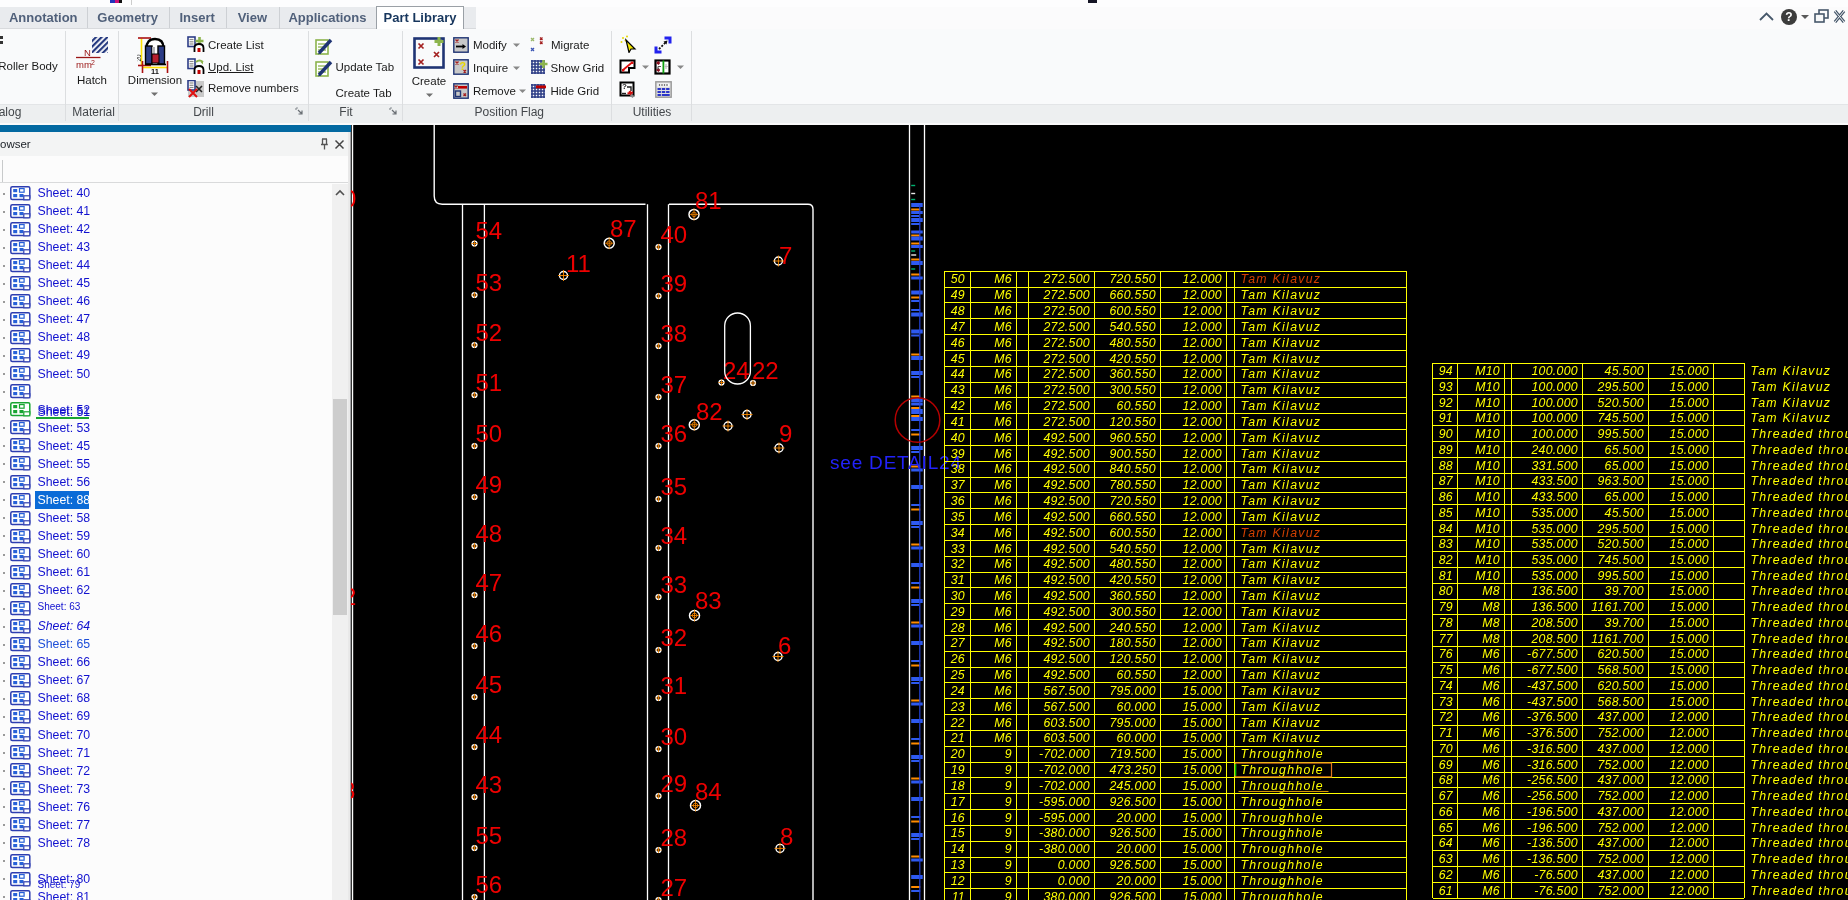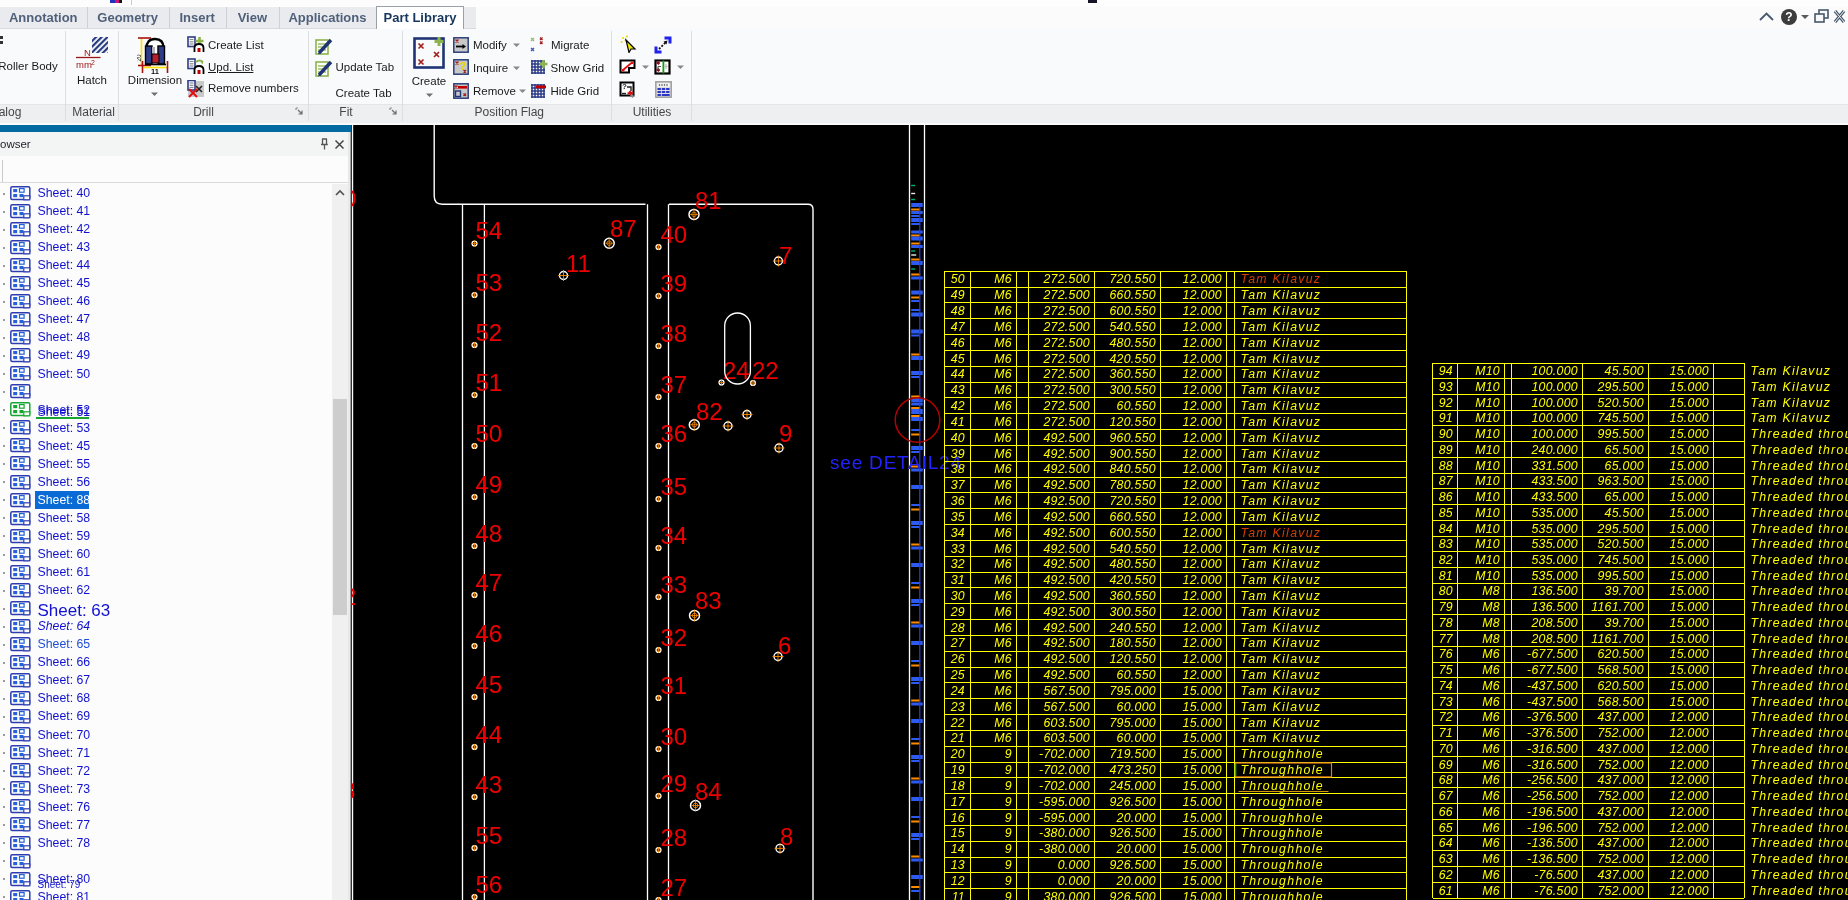--- a/index.html
+++ b/index.html
@@ -1342,21 +1342,21 @@
 <div class="abs" style="left:37.5px;top:451.10px;font-size:12.3px;color:#1111cf;">Sheet: 62</div>
 <div class="abs" style="left:3px;top:475.65px;width:2px;height:2px;background:#9a9a9a"></div>
 <svg class="abs" style="left:10px;top:468.85px" width="22" height="15" viewBox="0 0 22 15">
 <rect x="0.8" y="0.8" width="19" height="12.6" rx="1.5" fill="#fff" stroke="#2d3db0" stroke-width="1.5"></rect>
 <rect x="3.2" y="3" width="4" height="3.2" fill="#2761d8"></rect>
 <rect x="3.2" y="8" width="4" height="3.2" fill="#2761d8"></rect>
 <rect x="9.5" y="2.6" width="4.6" height="3.6" fill="none" stroke="#2761d8" stroke-width="1.2"></rect>
 <rect x="9.5" y="8" width="4" height="3.2" fill="#2761d8"></rect>
 <rect x="13.8" y="9.8" width="6" height="4" fill="#fff" stroke="#2d3db0" stroke-width="1.2"></rect>
 </svg>
-<div class="abs" style="left:37.5px;top:469.15px;font-size:17px;color:#1111cf;">Sheet: 63</div>
+<div class="abs" style="left:37.5px;top:469.15px;font-size:10px;color:#1111cf;">Sheet: 63</div>
 <div class="abs" style="left:3px;top:493.70px;width:2px;height:2px;background:#9a9a9a"></div>
 <svg class="abs" style="left:10px;top:486.90px" width="22" height="15" viewBox="0 0 22 15">
 <rect x="0.8" y="0.8" width="19" height="12.6" rx="1.5" fill="#fff" stroke="#2d3db0" stroke-width="1.5"></rect>
 <rect x="3.2" y="3" width="4" height="3.2" fill="#2761d8"></rect>
 <rect x="3.2" y="8" width="4" height="3.2" fill="#2761d8"></rect>
 <rect x="9.5" y="2.6" width="4.6" height="3.6" fill="none" stroke="#2761d8" stroke-width="1.2"></rect>
 <rect x="9.5" y="8" width="4" height="3.2" fill="#2761d8"></rect>
 <rect x="13.8" y="9.8" width="6" height="4" fill="#fff" stroke="#2d3db0" stroke-width="1.2"></rect>
 </svg>
 <div class="abs" style="left:37.5px;top:487.20px;font-size:12.3px;color:#1111cf;font-style:italic;">Sheet: 64</div>

